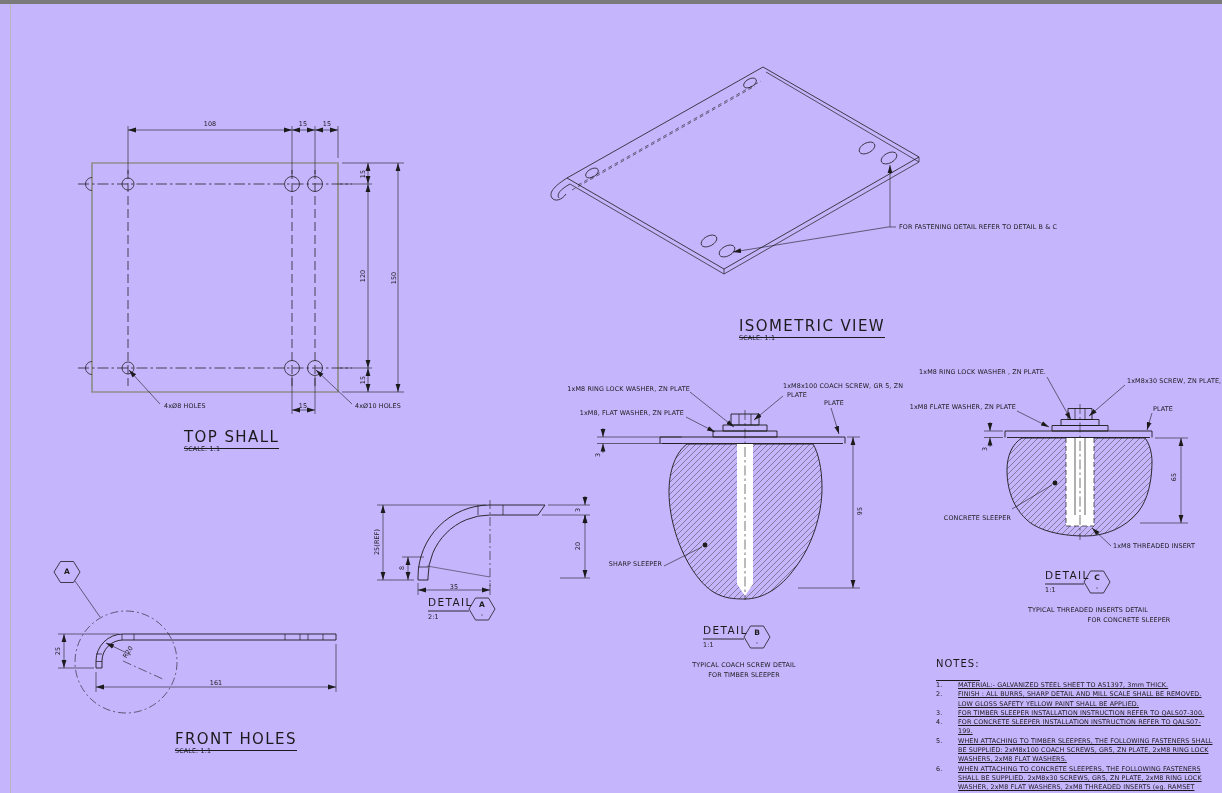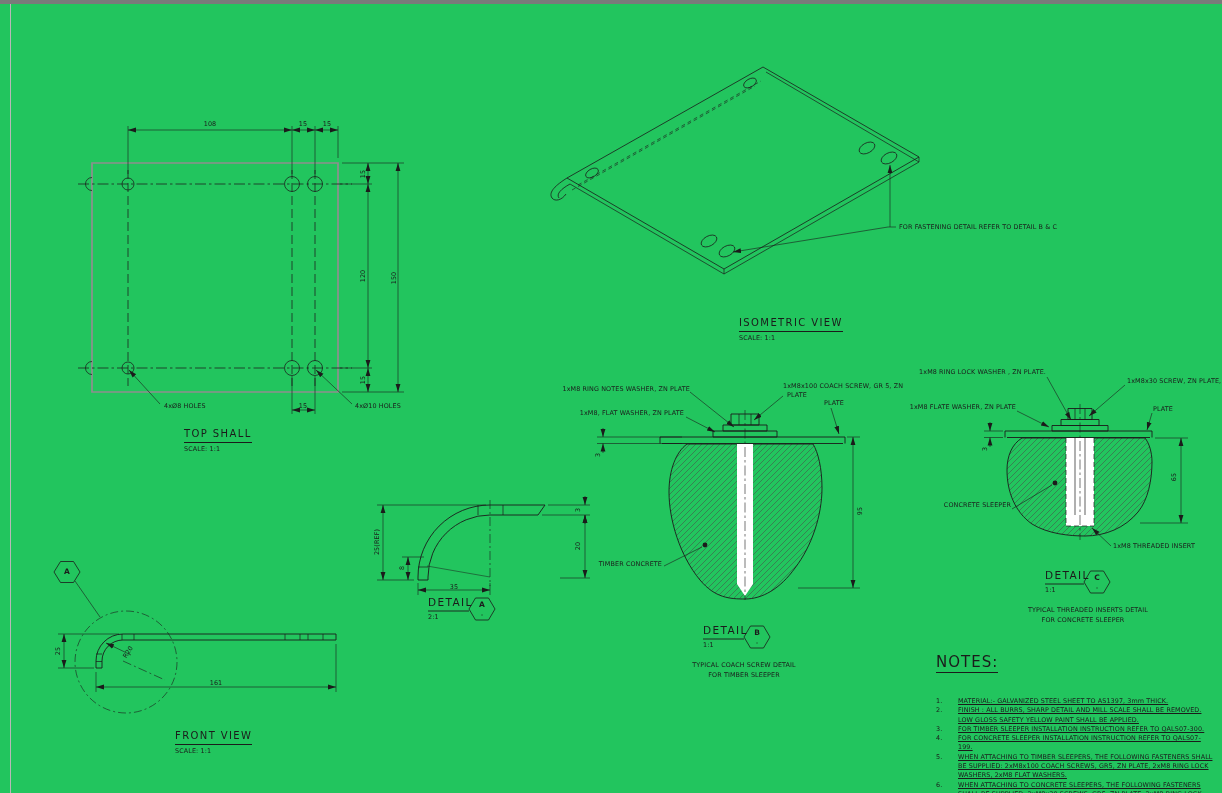--- a/index.html
+++ b/index.html
@@ -1,35 +1,35 @@
 <!DOCTYPE html>
 <html><head>
 <meta charset="utf-8">
 <style>
   html,body{margin:0;padding:0;background:#e8e8e8;}
-  #sheet{position:relative;width:1222px;height:793px;background:#22c55e;overflow:hidden;
+  #sheet{position:relative;width:1222px;height:793px;background:#c4b5fd;overflow:hidden;
          font-family:"DejaVu Sans",sans-serif;}
   #frame-top{position:absolute;left:0;top:0;width:1222px;height:4px;background:#7a7a7a;}
   #frame-left{position:absolute;left:10px;top:4px;width:1px;height:789px;background:#b8b8b8;}
   svg.lines{position:absolute;left:0;top:0;}
   svg.lines *{vector-effect:non-scaling-stroke;}
   .t{position:absolute;font-size:6.4px;line-height:1.25;color:#1b1b1b;white-space:nowrap;
      letter-spacing:.12px;}
   .tc{transform:translateX(-50%);}
   .tr{transform:translateX(-100%);}
   .rot{transform:translate(-50%,-50%) rotate(-90deg);}
   .rot55{transform:translate(-50%,-50%) rotate(-58deg);}
-  .vtitle{font-size:10px;letter-spacing:1.4px;border-bottom:1.3px solid #1b1b1b;
+  .vtitle{font-size:15px;letter-spacing:1.4px;border-bottom:1.3px solid #1b1b1b;
           padding-bottom:1px;}
   .dtitle{font-size:10.5px;letter-spacing:1.4px;}
   .hexl{font-size:7.5px;font-weight:bold;letter-spacing:0;}
   .hexs{font-size:7px;}
   #notes-panel{position:absolute;left:936px;top:652px;width:278px;color:#1b1b1b;}
-  #notes-heading{display:inline-block;font-size:15px;letter-spacing:1px;
-          border-bottom:1.2px solid #1b1b1b;padding-bottom:1px;margin-bottom:24px;}
+  #notes-heading{display:inline-block;font-size:10px;letter-spacing:1px;
+          border-bottom:1.2px solid #1b1b1b;padding-bottom:11px;margin-bottom:0;}
   .note-row{display:flex;font-size:6.4px;line-height:1.45;letter-spacing:.1px;}
   .note-num{width:22px;flex:0 0 22px;}
   .note-text{flex:1;text-decoration:underline;}
 </style>
 </head>
 <body>
 
 <div id="sheet">
   <div id="frame-top"></div>
   <div id="frame-left"></div>
@@ -226,62 +226,62 @@
   <span class="t" style="left:184px;top:445px">SCALE: 1:1</span>
 
   <span class="t" style="left:899px;top:223px">FOR FASTENING DETAIL REFER TO DETAIL B &amp; C</span>
   <span class="t vtitle" style="left:739px;top:317px">ISOMETRIC VIEW</span>
   <span class="t" style="left:739px;top:334px">SCALE: 1:1</span>
 
   <span class="t rot" style="left:58px;top:651px">25</span>
   <span class="t tc" style="left:216px;top:679px">161</span>
   <span class="t rot55" style="left:128px;top:652px">R20</span>
   <span class="t tc hexl" style="left:67px;top:567px">A</span>
-  <span class="t vtitle" style="left:175px;top:730px">FRONT VIEW</span>
+  <span class="t vtitle" style="left:175px;top:730px">FRONT HOLES</span>
   <span class="t" style="left:175px;top:747px">SCALE: 1:1</span>
 
   <span class="t rot" style="left:377px;top:542px">25(REF)</span>
   <span class="t rot" style="left:402px;top:568px">8</span>
   <span class="t tc" style="left:454px;top:583px">35</span>
   <span class="t rot" style="left:578px;top:510px">3</span>
   <span class="t rot" style="left:578px;top:546px">20</span>
   <span class="t dtitle" style="left:428px;top:596px">DETAIL</span>
   <span class="t" style="left:428px;top:613px">2:1</span>
   <span class="t tc hexl" style="left:482px;top:600px">A</span>
   <span class="t tc hexs" style="left:482px;top:611px">-</span>
 
-  <span class="t tr" style="left:690px;top:385px">1xM8 RING NOTES WASHER, ZN PLATE</span>
+  <span class="t tr" style="left:690px;top:385px">1xM8 RING LOCK WASHER, ZN PLATE</span>
   <span class="t" style="left:783px;top:382px">1xM8x100 COACH SCREW, GR 5, ZN</span>
   <span class="t" style="left:787px;top:391px">PLATE</span>
   <span class="t tr" style="left:684px;top:409px">1xM8, FLAT WASHER, ZN PLATE</span>
   <span class="t" style="left:824px;top:399px">PLATE</span>
-  <span class="t tr" style="left:662px;top:560px">TIMBER CONCRETE</span>
+  <span class="t tr" style="left:662px;top:560px">SHARP SLEEPER</span>
   <span class="t rot" style="left:598px;top:455px">3</span>
   <span class="t rot" style="left:860px;top:511px">95</span>
   <span class="t dtitle" style="left:703px;top:624px">DETAIL</span>
   <span class="t" style="left:703px;top:641px">1:1</span>
   <span class="t tc hexl" style="left:757px;top:628px">B</span>
   <span class="t tc hexs" style="left:757px;top:639px">-</span>
   <span class="t tc" style="left:744px;top:661px">TYPICAL  COACH SCREW DETAIL</span>
   <span class="t tc" style="left:744px;top:671px">FOR TIMBER SLEEPER</span>
 
   <span class="t tr" style="left:1046px;top:368px">1xM8 RING LOCK WASHER , ZN PLATE.</span>
   <span class="t" style="left:1127px;top:377px">1xM8x30 SCREW, ZN PLATE, GR 5</span>
   <span class="t tr" style="left:1016px;top:403px">1xM8 FLATE WASHER, ZN PLATE</span>
   <span class="t" style="left:1153px;top:405px">PLATE</span>
-  <span class="t tr" style="left:1011px;top:501px">CONCRETE SLEEPER</span>
+  <span class="t tr" style="left:1011px;top:514px">CONCRETE SLEEPER</span>
   <span class="t" style="left:1113px;top:542px">1xM8 THREADED INSERT</span>
   <span class="t rot" style="left:985px;top:449px">3</span>
   <span class="t rot" style="left:1174px;top:477px">65</span>
   <span class="t dtitle" style="left:1045px;top:569px">DETAIL</span>
   <span class="t" style="left:1045px;top:586px">1:1</span>
   <span class="t tc hexl" style="left:1097px;top:573px">C</span>
   <span class="t tc hexs" style="left:1097px;top:584px">-</span>
   <span class="t tc" style="left:1088px;top:606px">TYPICAL  THREADED INSERTS  DETAIL</span>
-  <span class="t tc" style="left:1083px;top:616px">FOR CONCRETE SLEEPER</span>
+  <span class="t tc" style="left:1129px;top:616px">FOR CONCRETE SLEEPER</span>
 
   <div id="notes-panel">
     <span id="notes-heading">NOTES:</span>
     <div class="note-row">
       <span class="note-num">1.</span>
       <span class="note-text">MATERIAL:- GALVANIZED STEEL SHEET TO AS1397, 3mm THICK.</span>
     </div>
     <div class="note-row">
       <span class="note-num">2.</span>
       <span class="note-text">FINISH : ALL BURRS, SHARP DETAIL AND MILL SCALE SHALL BE REMOVED. LOW GLOSS SAFETY YELLOW PAINT SHALL BE APPLIED.</span>

